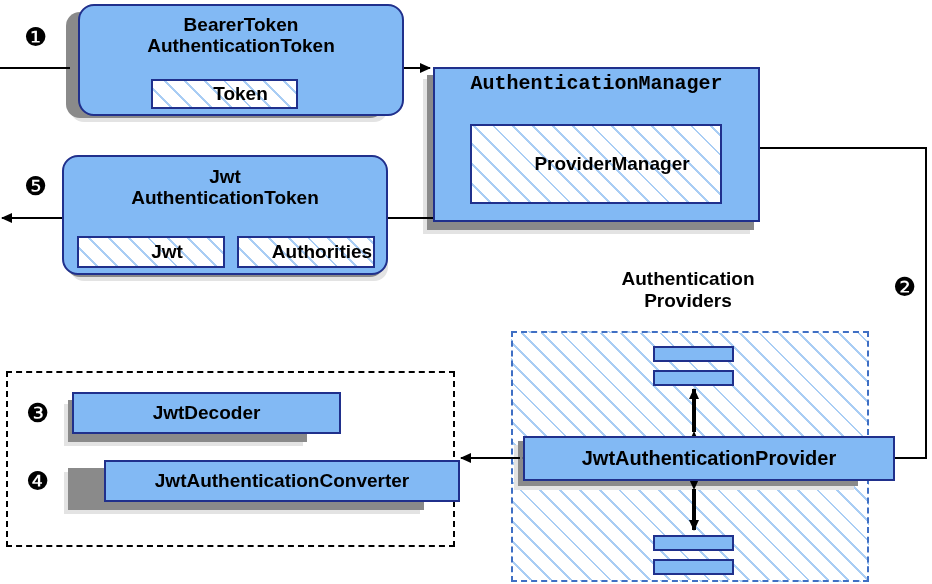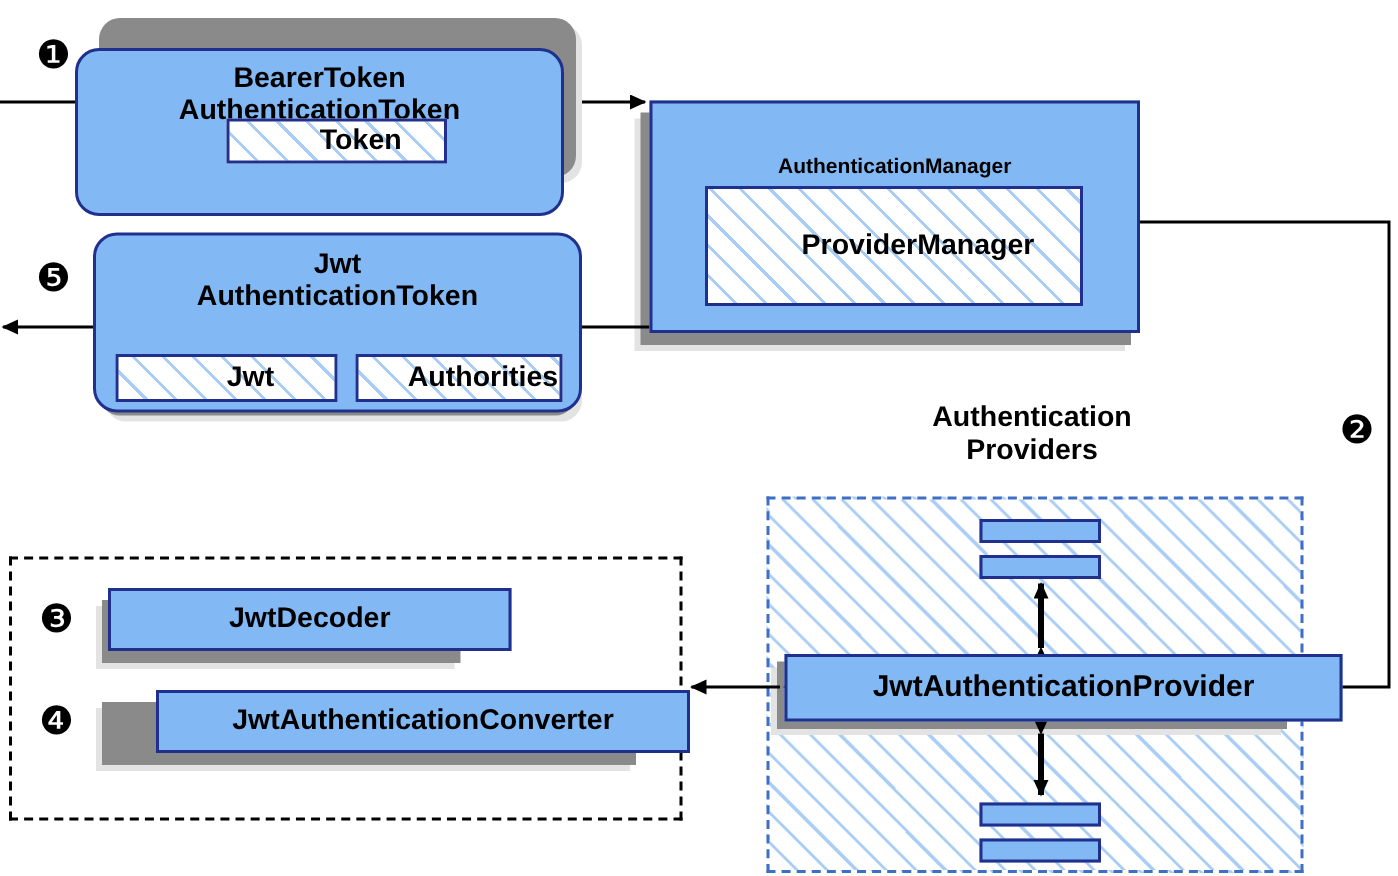--- a/index.html
+++ b/index.html
@@ -160,32 +160,32 @@
 
   <div class="dashed-blue hatch" style="left:511px; top:331px; width:358px; height:251px;"></div>
 
   <div class="dashed-black" style="left:6px; top:371px; width:449px; height:176px;"></div>
 
   <div class="plain-label" style="left:588px; top:268px; width:200px; font-size:19px;">Authentication
 Providers</div>
 
   <div class="shadow-b" style="left:70px; top:16px; width:318px; height:106px; border-radius:14px;"></div>
   <div class="shadow-a" style="left:66px; top:12px; width:318px; height:106px; border-radius:14px;"></div>
-  <div class="node" style="left:50px; top:4px; width:326px; height:112px; border-radius:16px;margin-top:28px;">
+  <div class="node" style="left:78px; top:4px; width:326px; height:112px; border-radius:16px;">
     <div class="node-title" style="font-size:19px; margin-top:8px;">BearerToken
 AuthenticationToken</div>
   </div>
   <div class="subbox hatch" style="left:151px; top:79px; width:147px; height:30px; font-size:19px;">
     <span>Token</span>
   </div>
 
   <div class="shadow-b" style="left:423px; top:79px; width:327px; height:155px;"></div>
   <div class="shadow-a" style="left:427px; top:75px; width:327px; height:155px;"></div>
   <div class="node" style="left:433px; top:67px; width:327px; height:155px; border-radius:0;">
-    <div class="node-title" style="font-size:14px; margin-top:34px;">AuthenticationManager</div>
+    <div class="node-title" style="font-size:20px; margin-top:4px;font-family:Liberation Mono, monospace;">AuthenticationManager</div>
   </div>
   <div class="subbox hatch" style="left:470px; top:124px; width:252px; height:80px; font-size:19px;">
     <span>ProviderManager</span>
   </div>
 
   <div class="shadow-b" style="left:70px; top:167px; width:318px; height:114px; border-radius:14px;"></div>
   <div class="shadow-a" style="left:66px; top:163px; width:318px; height:114px; border-radius:14px;"></div>
   <div class="node" style="left:62px; top:155px; width:326px; height:120px; border-radius:16px;">
     <div class="node-title" style="font-size:19px; margin-top:9px;">Jwt
 AuthenticationToken</div>

